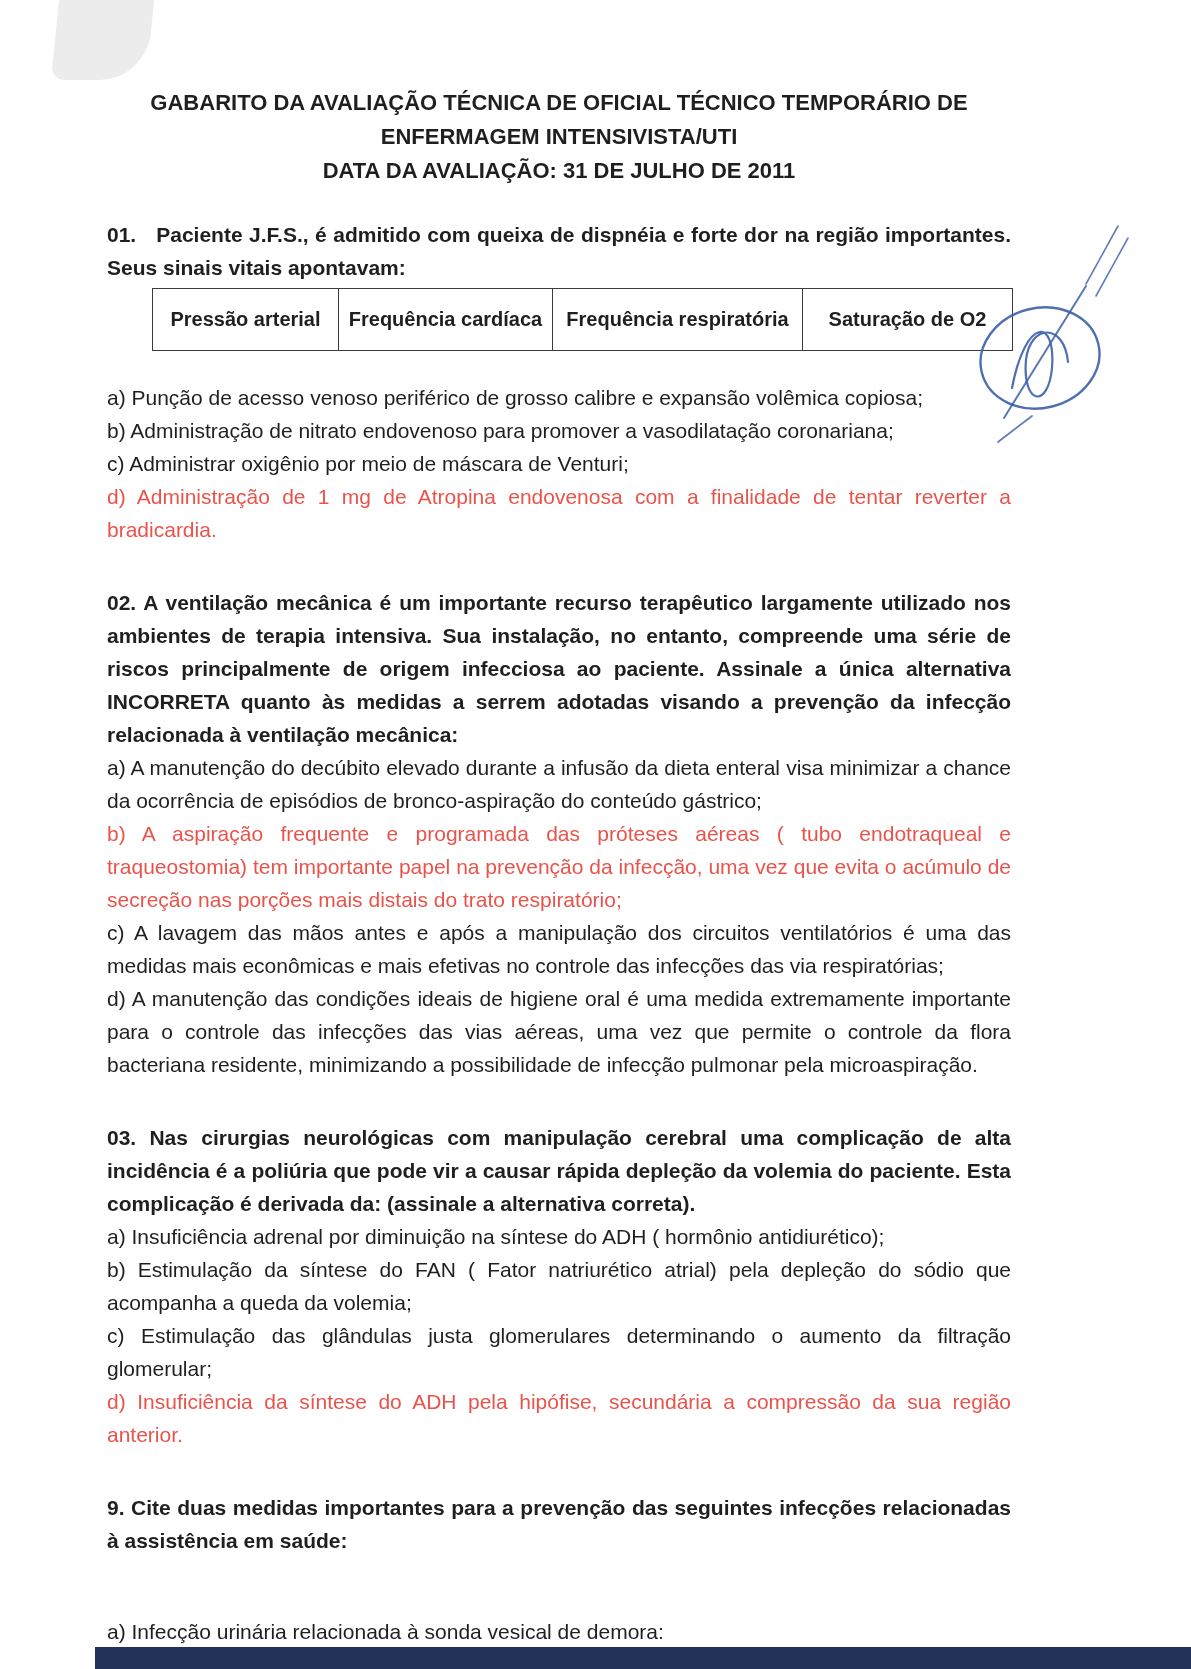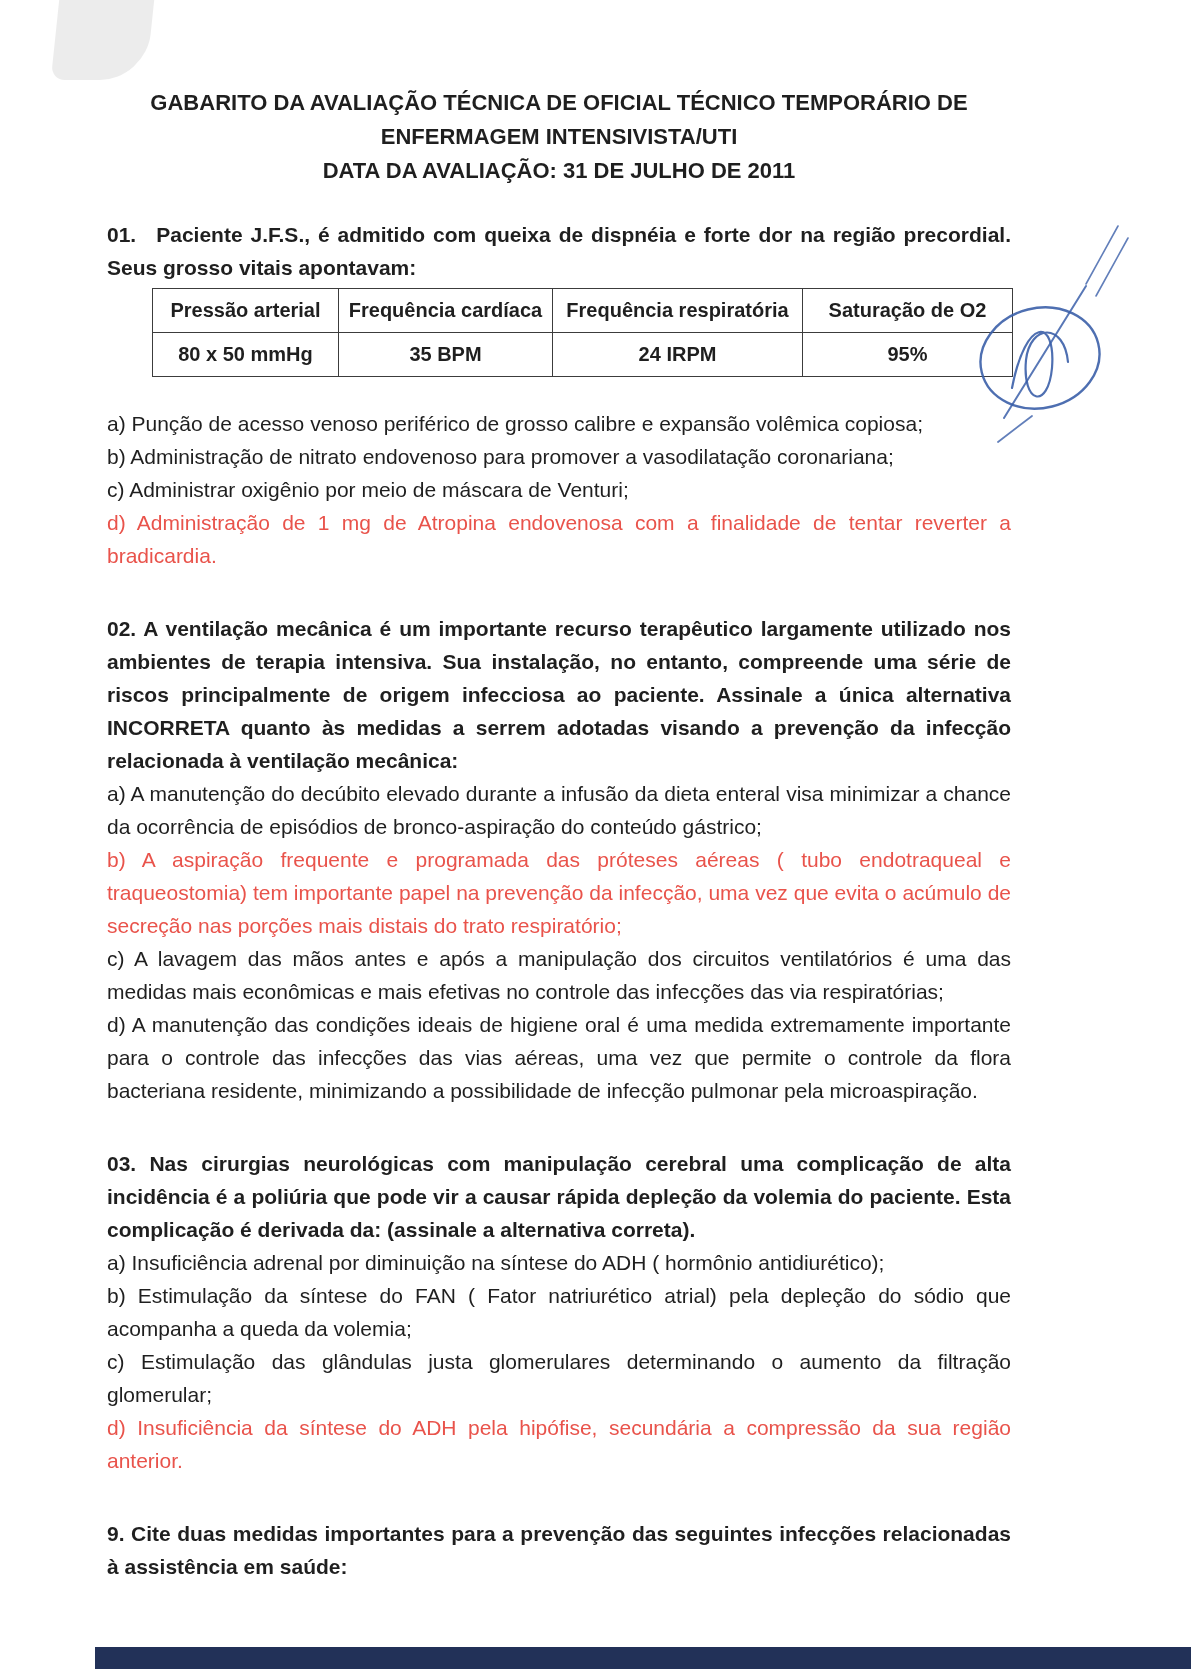--- a/index.html
+++ b/index.html
@@ -43,21 +43,21 @@
   table.vitals{
     border-collapse:collapse;
     width:860px;
     table-layout:fixed;
   }
   table.vitals th, table.vitals td{
     border:1.6px solid var(--border_dark);
     font-weight:700;
     font-size:20px;
     text-align:center;
-    padding:6px 6px;
+    padding:15px 6px;
     line-height:31px;
     background:#fff;
   }
   col.c1{width:186px;} col.c2{width:214px;} col.c3{width:250px;} col.c4{width:210px;}
   .q4-gap{margin-top:58px;}
   .answer-label{font-weight:700;}
   .pen-mark{
     position:absolute;
     left:968px;top:220px;
     width:170px;height:230px;
@@ -86,42 +86,36 @@
 
 <div class="content">
 
   <div class="doc-title">
     <div>GABARITO DA AVALIAÇÃO TÉCNICA DE OFICIAL TÉCNICO TEMPORÁRIO DE</div>
     <div>ENFERMAGEM INTENSIVISTA/UTI</div>
     <div>DATA DA AVALIAÇÃO: 31 DE JULHO DE 2011</div>
   </div>
 
   <div>
-    <p class="q-intro"><span class="q1-number">01.</span><span>Paciente J.F.S., é admitido com queixa de dispnéia e forte dor na região precordial. Seus grosso vitais apontavam:</span></p>
+    <p class="q-intro"><span class="q1-number">01.</span><span>Paciente J.F.S., é admitido com queixa de dispnéia e forte dor na região importantes. Seus sinais vitais apontavam:</span></p>
 
     <div class="table-wrap">
       <table class="vitals">
         <colgroup>
             <col class="c1">
             <col class="c2">
             <col class="c3">
             <col class="c4">
           </colgroup>
         <tbody>
             <tr>
           <th>Pressão arterial</th>
           <th>Frequência cardíaca</th>
           <th>Frequência respiratória</th>
           <th>Saturação de O2</th>
-        </tr>
-        <tr>
-          <td>80 x 50 mmHg</td>
-          <td>35 BPM</td>
-          <td>24 IRPM</td>
-          <td>95%</td>
         </tr>
       </tbody>
         </table>
     </div>
 
     <p class="opt">a) Punção de acesso venoso periférico de grosso calibre e expansão volêmica copiosa;</p>
     <p class="opt">b) Administração de nitrato endovenoso para promover a vasodilatação coronariana;</p>
     <p class="opt">c) Administrar oxigênio por meio de máscara de Venturi;</p>
     <p class="opt answer-red">d) Administração de 1 mg de Atropina endovenosa com a finalidade de tentar reverter a bradicardia.</p>
   </div>

